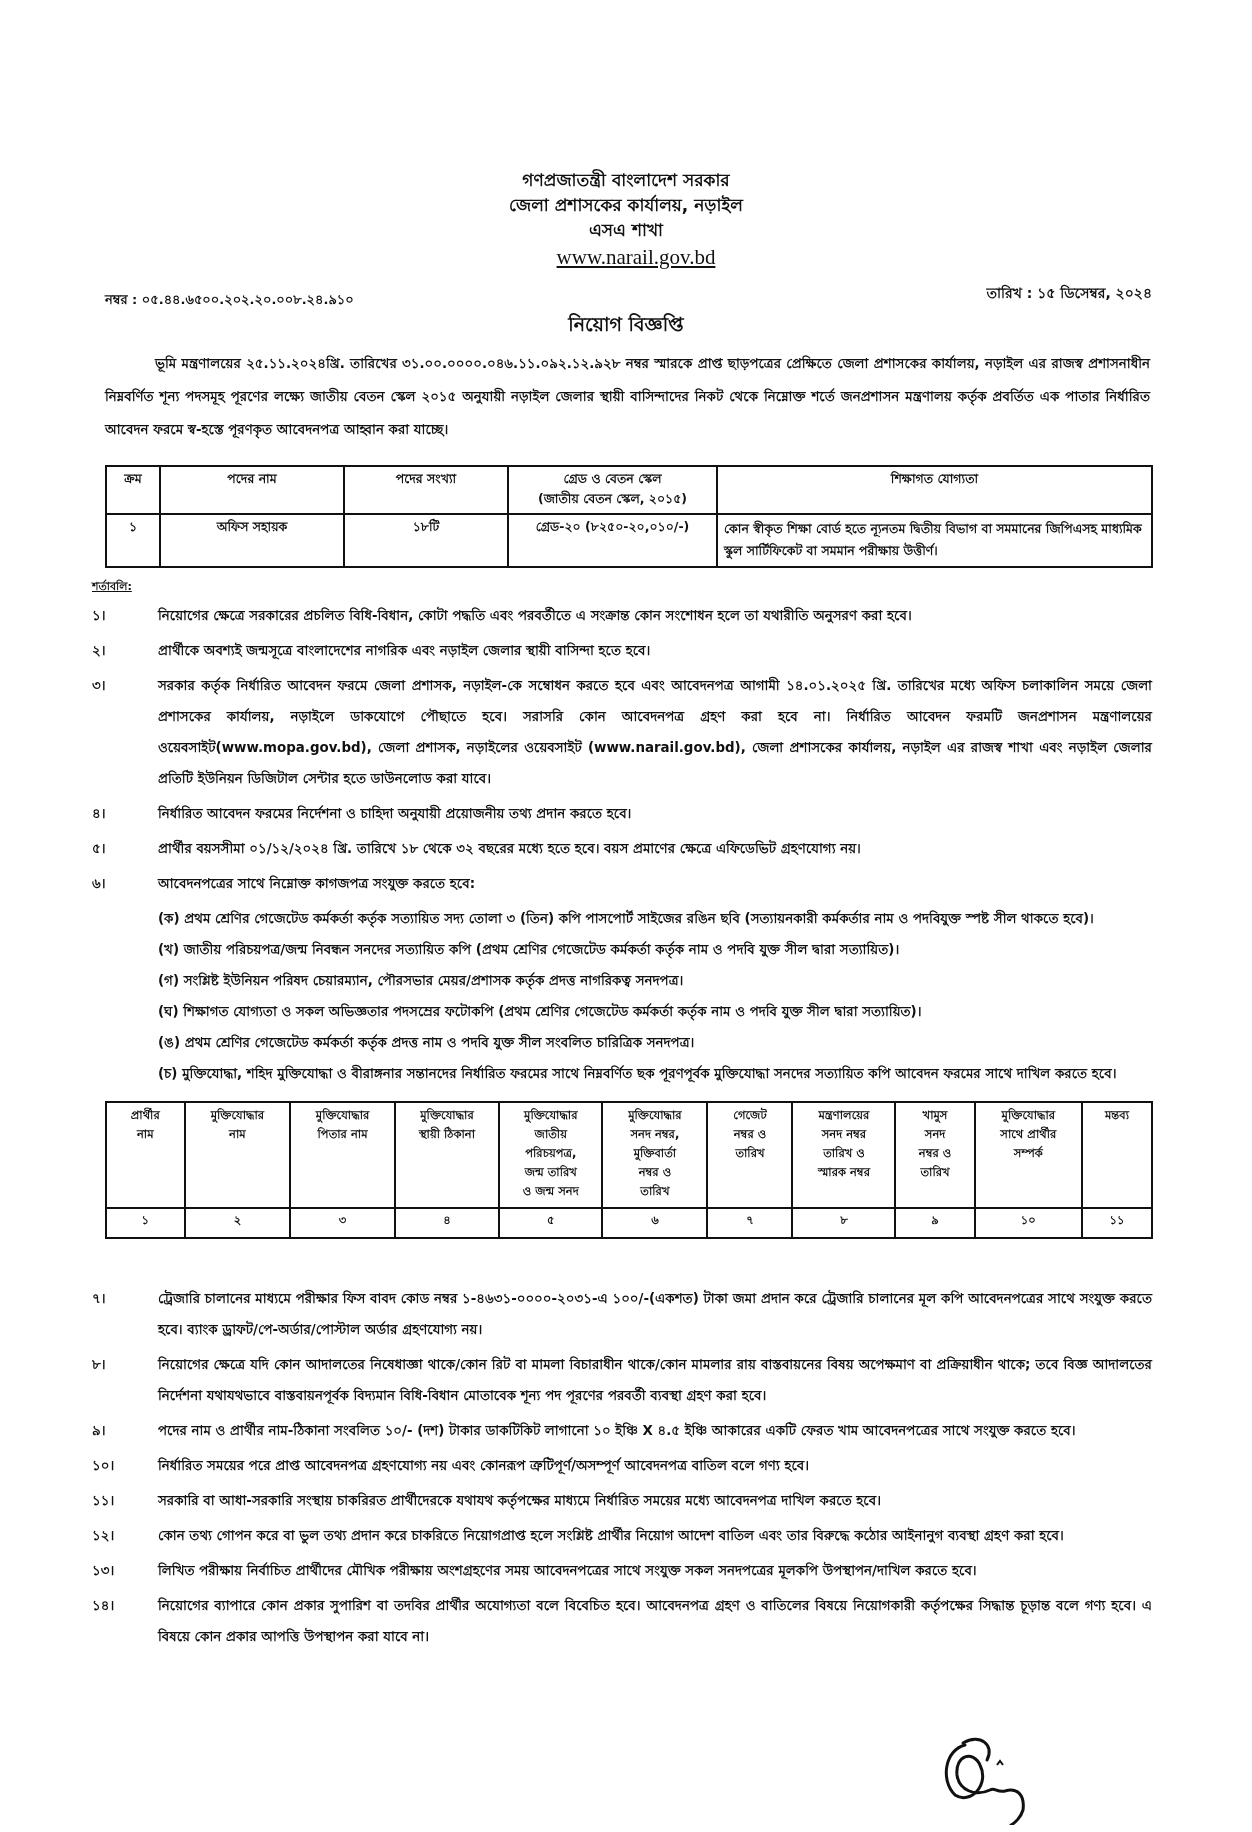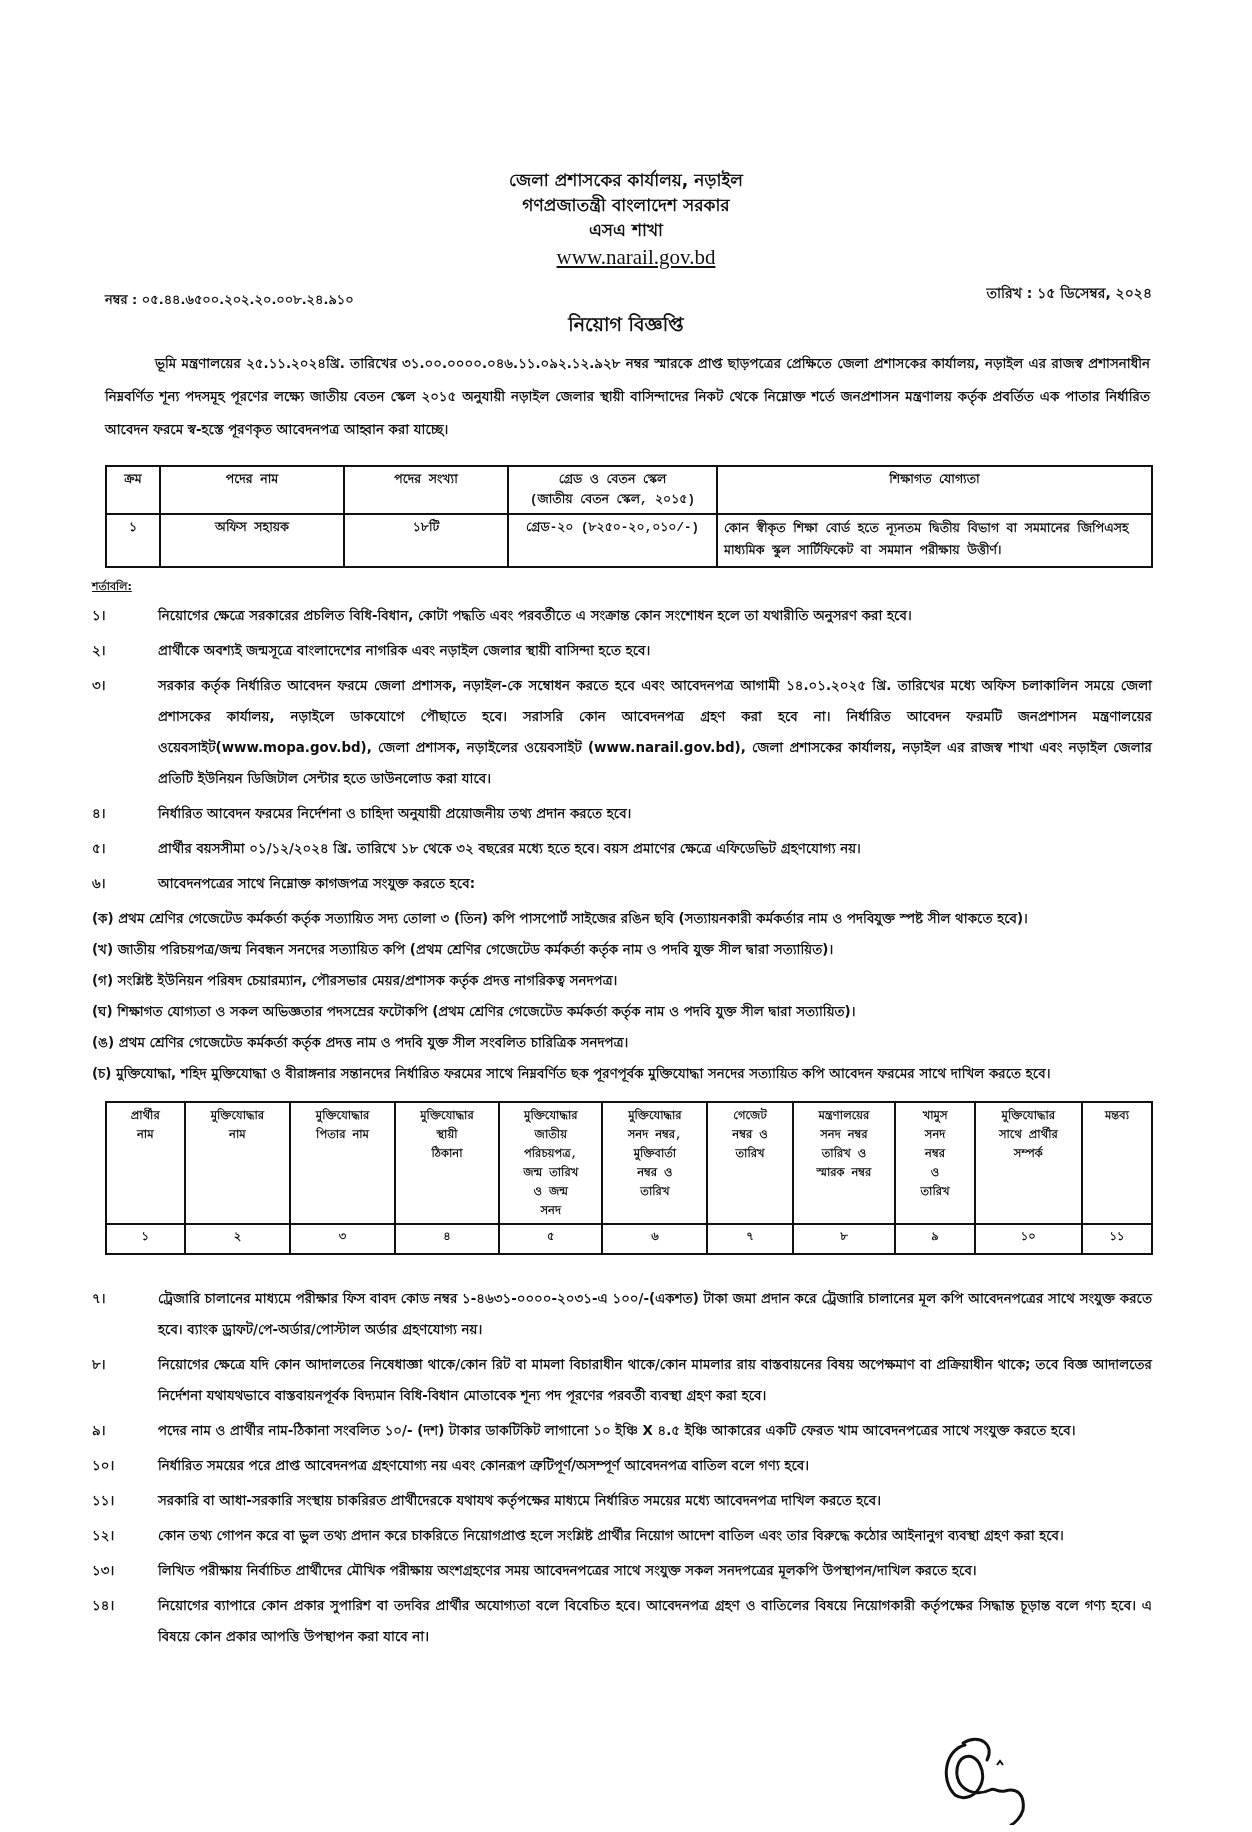--- a/index.html
+++ b/index.html
@@ -7,46 +7,46 @@
     width: 1252px; height: 1832px; position: relative; overflow: hidden;
     font-family: "DejaVu Sans", sans-serif; color: #111;
   }
   .header { position: absolute; top: 168px; left: 0; width: 1252px; text-align: center; }
   .header .line { font-size: 17px; line-height: 25px; font-weight: bold; }
   .header .url { font-family: "Liberation Serif", serif; font-size: 21px; text-decoration: underline; font-weight: normal; margin-top: 2px; padding-left: 20px; }
   .memo { position: absolute; top: 290px; left: 105px; font-size: 13px; font-weight: bold; }
   .date { position: absolute; top: 282px; right: 100px; font-size: 14px; font-weight: bold; }
   .title { position: absolute; top: 310px; left: 0; width: 1252px; text-align: center; font-size: 19px; font-weight: bold; }
   .intro { position: absolute; top: 347px; left: 105px; width: 1045px; font-size: 13.4px; line-height: 33px; text-align: justify; text-indent: 50px; font-weight: bold; }
-  table { border-collapse: collapse; font-family: Liberation Mono, monospace; }
+  table { border-collapse: collapse; }
   .t1 { position: absolute; top: 465px; left: 105px; width: 1048px; font-size: 12.5px; font-weight: bold; }
   .t1 td, .t1 th { border: 2px solid #111; padding: 3px 6px; vertical-align: top; text-align: center; font-weight: bold; }
   .t1 th { height: 40px; }
   .t1 td { height: 45px; }
   .t1 td.qual { text-align: left; line-height: 22px; }
   .cond-head { position: absolute; top: 578px; left: 92px; font-size: 11px; font-weight: bold; text-decoration: underline; }
   .conds { position: absolute; top: 600px; left: 92px; width: 1060px; font-size: 13.4px; font-weight: bold; }
   .cond { display: flex; margin-bottom: 4px; line-height: 31px; }
   .cond .num { width: 66px; flex: none; }
   .cond .txt { flex: 1; text-align: justify; }
-  .subitems { }
+  .subitems { margin-left: 66px; }
   .sub { line-height: 31px; text-align: justify; }
   .t2 { position: absolute; top: 1101px; left: 105px; width: 1048px; font-size: 11.5px; font-weight: bold; }
   .t2 th, .t2 td { border: 2px solid #111; padding: 3px 22px; vertical-align: top; text-align: center; font-weight: bold; }
   .t2 th { height: 98px; line-height: 19px; }
   .t2 td { height: 22px; }
   .conds2 { position: absolute; top: 1283px; left: 92px; width: 1060px; font-size: 13.4px; font-weight: bold; }
   .signature { position: absolute; top: 1725px; left: 935px; width: 120px; height: 100px; }
 </style>
 </head>
 <body>
 
 <div class="header">
+  <div class="line">গণপ্রজাতন্ত্রী বাংলাদেশ সরকার</div>
   <div class="line">জেলা প্রশাসকের কার্যালয়, নড়াইল</div>
-  <div class="line">গণপ্রজাতন্ত্রী বাংলাদেশ সরকার</div>
   <div class="line">এসএ শাখা</div>
   <div class="url">www.narail.gov.bd</div>
 </div>
 
 <div class="memo">নম্বর : ০৫.৪৪.৬৫০০.২০২.২০.০০৮.২৪.৯১০</div>
 <div class="date">তারিখ : ১৫ ডিসেম্বর, ২০২৪</div>
 <div class="title">নিয়োগ বিজ্ঞপ্তি</div>
 <div class="intro">ভূমি মন্ত্রণালয়ের ২৫.১১.২০২৪খ্রি. তারিখের ৩১.০০.০০০০.০৪৬.১১.০৯২.১২.৯২৮ নম্বর স্মারকে প্রাপ্ত ছাড়পত্রের প্রেক্ষিতে জেলা প্রশাসকের কার্যালয়, নড়াইল এর রাজস্ব প্রশাসনাধীন নিম্নবর্ণিত শূন্য পদসমূহ পূরণের লক্ষ্যে জাতীয় বেতন স্কেল ২০১৫ অনুযায়ী নড়াইল জেলার স্থায়ী বাসিন্দাদের নিকট থেকে নিম্নোক্ত শর্তে জনপ্রশাসন মন্ত্রণালয় কর্তৃক প্রবর্তিত এক পাতার নির্ধারিত আবেদন ফরমে স্ব-হস্তে পূরণকৃত আবেদনপত্র আহ্বান করা যাচ্ছে।</div>
 
 <table class="t1">

